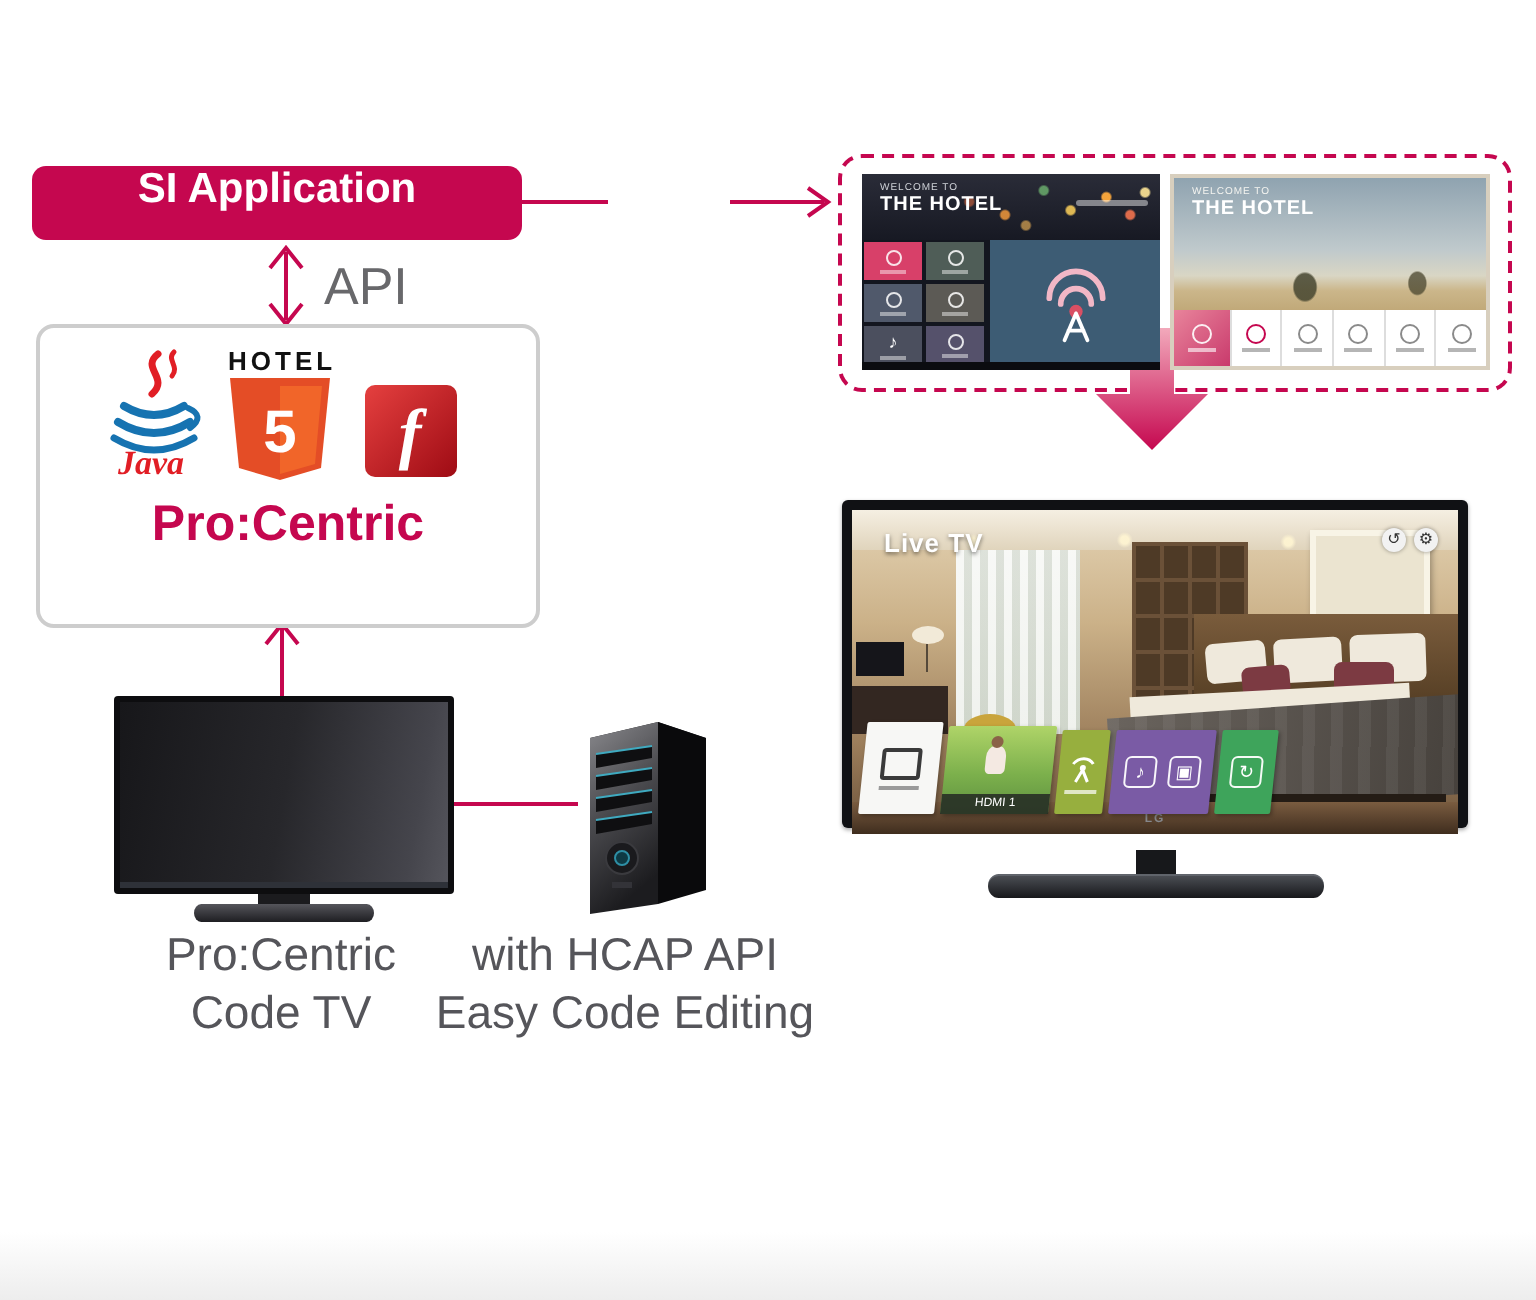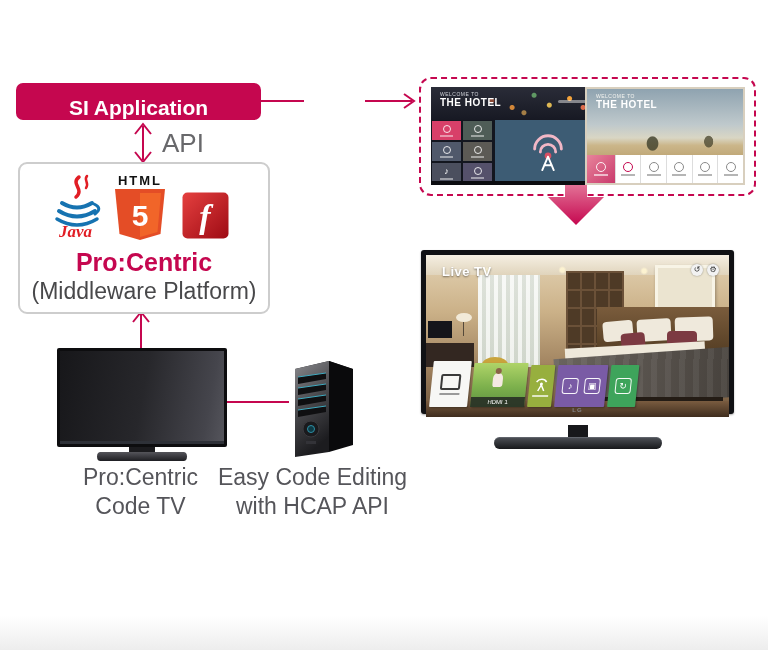--- a/index.html
+++ b/index.html
@@ -5,27 +5,27 @@
   html,body{margin:0;padding:0;background:#fff;}
   .canvas{
     position:relative;width:768px;height:650px;background:#fff;overflow:hidden;
     font-family:"Liberation Sans",sans-serif;
   }
   .abs{position:absolute;}
 
   
   .flow-btn{
     background:#C5074F;color:#fff;font-weight:bold;font-size:21px;
-    border-radius:7px;display:flex;align-items:flex-end;justify-content:center;
+    border-radius:7px;display:flex;align-items:flex-start;justify-content:center;
   }
   .conn{background:#C5074F;height:2px;}
 
   
   .dashed-box{border:2px dashed #C5074F;border-radius:12px;z-index:1;}
-  .preview{z-index:3;overflow:hidden;padding-left:20px;}
+  .preview{z-index:3;overflow:hidden;}
   .pv-left{background:#13161f;}
   .pv-left-header{
     position:absolute;left:0;top:0;width:100%;height:33px;
     background:
       radial-gradient(circle at 82% 35%, rgba(255,170,60,.95) 0 2px, transparent 3px),
       radial-gradient(circle at 90% 62%, rgba(255,120,80,.85) 0 2px, transparent 3px),
       radial-gradient(circle at 70% 55%, rgba(255,210,90,.85) 0 2px, transparent 3px),
       radial-gradient(circle at 61% 25%, rgba(120,200,120,.7) 0 2px, transparent 3px),
       radial-gradient(circle at 48% 62%, rgba(255,160,60,.8) 0 2px, transparent 3px),
       radial-gradient(circle at 36% 42%, rgba(210,100,60,.6) 0 2px, transparent 3px),
@@ -253,39 +253,38 @@
     <svg class="abs" style="left:28px;top:10px;" width="58" height="66" viewBox="0 0 58 66">
       <path d="M31 3 C22 10 37 15 28 23" stroke="#E11E25" stroke-width="3.5" fill="none" stroke-linecap="round"></path>
       <path d="M39 2 C35 6 42 9 38 14" stroke="#E11E25" stroke-width="2.5" fill="none" stroke-linecap="round"></path>
       <path d="M14 29 q15 9 30 0" stroke="#1673B1" stroke-width="4" fill="none" stroke-linecap="round"></path>
       <path d="M11 37 q18 11 36 0" stroke="#1673B1" stroke-width="4" fill="none" stroke-linecap="round"></path>
       <path d="M46 30 q9 4 1 10" stroke="#1673B1" stroke-width="3" fill="none" stroke-linecap="round"></path>
       <path d="M9 45 q20 12 40 0" stroke="#1673B1" stroke-width="3.5" fill="none" stroke-linecap="round"></path>
       <text x="11" y="63" font-size="17" font-weight="bold" font-style="italic" fill="#E11E25" font-family="Liberation Serif, serif">Java</text>
     </svg>
     <div class="abs" style="left:94px;top:9px;width:52px;">
-      <div class="html5-word">HTML</div>
+      <div class="html5-word">HOTEL</div>
       <svg width="52" height="51" viewBox="0 0 52 51">
         <polygon points="1,0 51,0 46.5,45 26,51 5.5,45" fill="#E44D26"></polygon>
         <polygon points="26,4 47,4 43.5,43 26,48" fill="#F16529"></polygon>
         <text x="26" y="37" text-anchor="middle" font-size="30" font-weight="bold" fill="#fff" font-family="Liberation Sans, sans-serif">5</text>
       </svg>
     </div>
     <svg class="abs" style="left:162px;top:28px;" width="47" height="47" viewBox="0 0 47 47">
       <defs>
           <linearGradient id="flg" x1="0" y1="0" x2="1" y2="1">
         <stop offset="0" stop-color="#E5403F"></stop>
             <stop offset="1" stop-color="#9E0B14"></stop>
       </linearGradient>
         </defs>
       <rect x="0.5" y="0.5" width="46" height="46" rx="5" fill="url(#flg)"></rect>
       <text x="23" y="36" text-anchor="middle" font-size="34" font-style="italic" font-weight="bold" fill="#fff" font-family="Liberation Serif, serif">f</text>
     </svg>
     <div class="mw-title">Pro:Centric</div>
-    <div class="mw-sub">(Middleware Platform)</div>
   </div>
 
   <svg class="abs" style="left:130px;top:309px;" width="22" height="44">
     <line x1="11" y1="5" x2="11" y2="44" stroke="#C5074F" stroke-width="2"></line>
     <polyline points="3,13 11,3 19,13" fill="none" stroke="#C5074F" stroke-width="2"></polyline>
   </svg>
 
   <div class="abs tv1" style="left:57px;top:348px;width:170px;height:99px;">
     <div class="tv1-screen"></div>
     <div class="tv1-strip"></div>
@@ -319,22 +318,22 @@
     <circle cx="24" cy="74" r="8" fill="#1A1A1D" stroke="#3A3A3E"></circle>
     <circle cx="24" cy="74" r="3.5" fill="#0E3A44" stroke="#2E8FA5"></circle>
     <rect x="19" y="86" width="10" height="3" fill="#333338"></rect>
   </svg>
 
   <div class="abs label2" style="left:58px;top:463px;width:165px;">
     <div>Pro:Centric</div>
     <div>Code TV</div>
   </div>
   <div class="abs label2" style="left:210px;top:463px;width:205px;">
+    <div>with HCAP API</div>
     <div>Easy Code Editing</div>
-    <div>with HCAP API</div>
   </div>
 
   <div class="abs tv2" style="left:421px;top:250px;width:313px;height:164px;">
     <div class="tv2-screen">
       <div class="sc sc-ceiling"></div>
       <div class="sc sc-window"></div>
       <div class="sc sc-lamp"></div>
       <div class="sc sc-lamppole"></div>
       <div class="sc sc-desktv"></div>
       <div class="sc sc-desk"></div>

